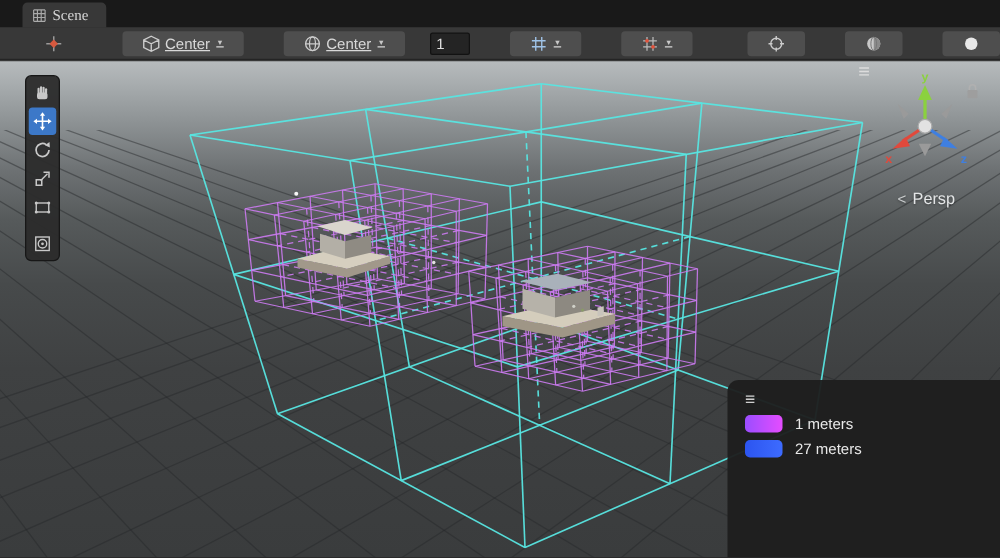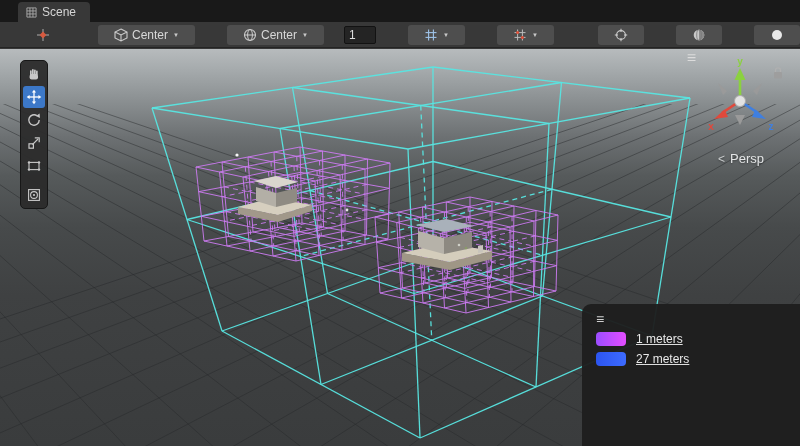--- a/index.html
+++ b/index.html
@@ -3,28 +3,28 @@
 <meta charset="utf-8">
 <style>
   * { box-sizing: border-box; margin: 0; padding: 0; }
   body { font-family: "Liberation Sans", "DejaVu Sans", sans-serif; background: #111; }
   .root { position: relative; width: 800px; height: 446px; overflow: hidden; background: #383838; user-select: none; }
 
   
   .tabbar { height: 22px; background: #191919; display: flex; align-items: flex-end; }
   .tab { margin-left: 18px; height: 20px; padding: 0 14px 0 8px; background: #383838;
          border-radius: 4px 4px 0 0; display: flex; align-items: center; gap: 5px;
-         color: #d6d6d6; font-size: 12px; }
+         color: #d6d6d6; font-size: 12px; font-family: Liberation Serif, serif; }
   .tab-icon { width: 11px; height: 11px; display: block; }
 
   
   .toolbar { height: 26px; background: #383838; border-bottom: 1px solid #242424;
              display: flex; align-items: center; padding: 0 4px; }
   .tb-btn { display: inline-flex; align-items: center; gap: 4px; height: 20px; padding: 0 16px;
-            background: #4e4e4e; border-radius: 3px; margin: 0 16px; color: #d8d8d8; font-size: 12px; }
+            background: #4e4e4e; border-radius: 3px; margin: 0 16px; color: #d8d8d8; font-size: 12px; text-decoration: underline; }
   .tb-btn.flat { background: transparent; }
   .tb-btn.selected { background: #3e6fb5; color: #fff; }
   .tb-label { line-height: 20px; }
   .dd { font-size: 6px; color: #c8c8c8; margin-left: 1px; }
   .tb-input { width: 32px; height: 18px; background: #242424; border: 1px solid #121212;
               border-radius: 2px; color: #dddddd; font-size: 12px; padding: 0 4px; margin: 0 4px; }
   .tb-sep { width: 1px; height: 16px; background: #2c2c2c; margin: 0 6px; }
   .tb-spacer { flex: 1; }
   .icon14 { width: 14px; height: 14px; display: block; }
 
@@ -55,21 +55,21 @@
            text-shadow: 0 1px 2px rgba(0,0,0,.35); display: flex; gap: 5px; align-items: center; }
   .persp .chev { color: #c9cccd; font-size: 12px; }
 
   
   .probe-panel { position: absolute; right: 0; bottom: 0; width: 218px; height: 142px;
                  background: rgba(30,30,30,.96); border-top-left-radius: 9px; color: #dedede; }
   .pp-header { display: flex; align-items: center; gap: 8px; padding: 7px 12px 5px 14px;
                font-size: 13px; color: #d6d6d6; }
   .pp-menu { font-size: 14px; color: #cfcfcf; }
   .pp-sub { font-size: 12.5px; color: #ececec; padding: 3px 14px 7px 14px; }
-  .pp-legend { display: flex; flex-direction: column; gap: 6px; padding: 0 14px; text-decoration: underline; }
+  .pp-legend { display: flex; flex-direction: column; gap: 6px; padding: 0 14px; }
   .legend-row { display: flex; align-items: center; gap: 10px; }
   .swatch { width: 30px; height: 14px; border-radius: 4px; flex: 0 0 auto; }
   .legend-label { font-size: 12px; color: #e8e8e8; }
 </style>
 </head>
 <body>
 
 <div class="root">
 
   <div class="tabbar">

